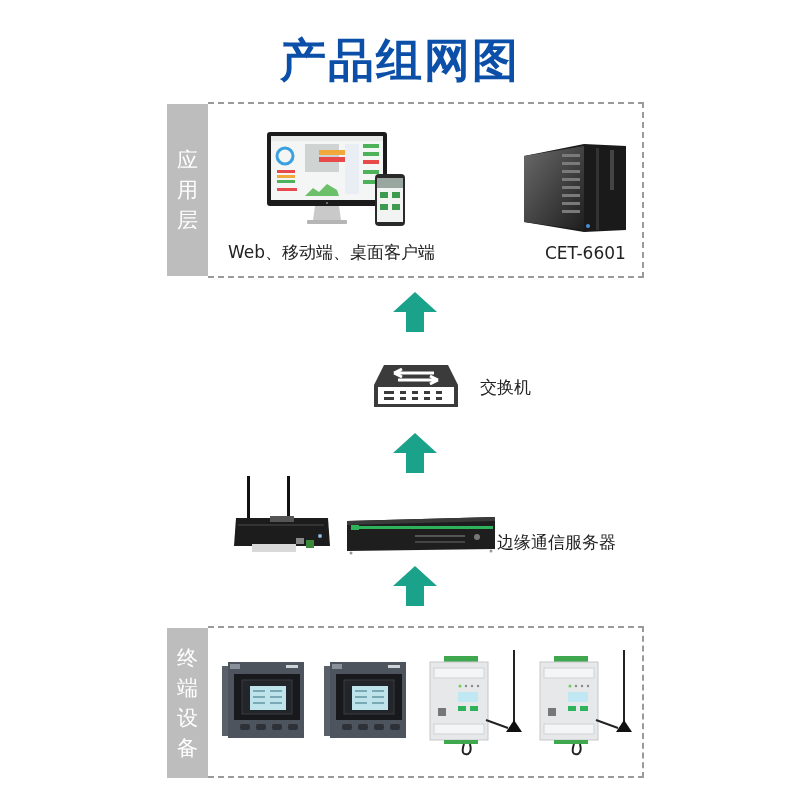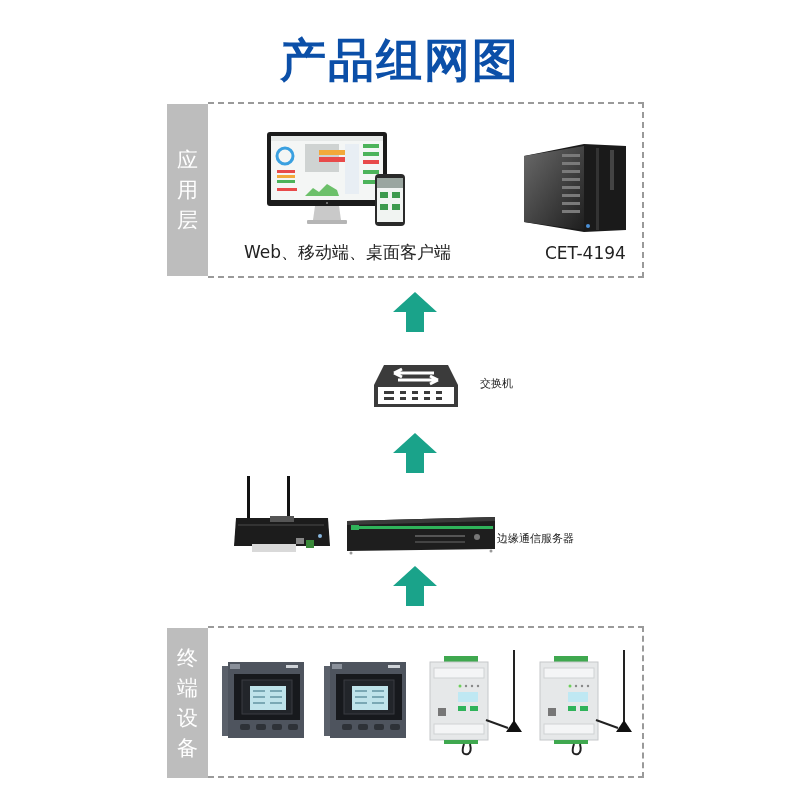--- a/index.html
+++ b/index.html
@@ -7,21 +7,21 @@
   .abs { position:absolute; }
 
   .title { left:0; width:800px; top:30px; text-align:center; font-size:46px; font-weight:bold; color:#0b4fa8; letter-spacing:2px; line-height:60px; }
 
   .layer-box { border:2px dashed #9a9a9a; border-left:none; box-sizing:border-box; }
   .layer-side { background:#bdbdbd; color:#ffffff; display:flex; flex-direction:column; align-items:center; justify-content:center; font-size:21px; line-height:30px; }
 
   .cap { font-size:17px; color:#222; white-space:nowrap; }
 
   .arrow { width:44px; height:40px; }
-  .side-label { font-size:11px; color:#222; white-space:nowrap; }
+  .side-label { font-size:17px; color:#222; white-space:nowrap; }
 </style>
 </head>
 <body>
 
 <div class="abs title">产品组网图</div>
 
 <div class="abs layer-side" style="left:167px; top:104px; width:41px; height:172px;">
   <span>应</span>
   <span>用</span>
   <span>层</span>
@@ -51,21 +51,21 @@
   <path d="M50 76 L74 76 L76 90 L48 90 Z" fill="#c9c9c9"></path>
   <rect x="42" y="90" width="40" height="4" rx="1" fill="#b5b5b5"></rect>
   <rect x="110" y="44" width="30" height="52" rx="4" fill="#2a2a2a"></rect>
   <rect x="112" y="48" width="26" height="44" fill="#f1f4f2"></rect>
   <rect x="112" y="48" width="26" height="10" fill="#9aa6a0"></rect>
   <rect x="115" y="62" width="8" height="6" fill="#3d9a4e"></rect>
   <rect x="127" y="62" width="8" height="6" fill="#3d9a4e"></rect>
   <rect x="115" y="74" width="8" height="6" fill="#3d9a4e"></rect>
   <rect x="127" y="74" width="8" height="6" fill="#3d9a4e"></rect>
 </svg>
-<div class="abs cap" style="left:228px; top:241px;margin-left:16px;">Web、移动端、桌面客户端</div>
+<div class="abs cap" style="left:228px; top:241px;">Web、移动端、桌面客户端</div>
 
 <svg class="abs" style="left:522px; top:138px;" width="104" height="96" viewBox="0 0 104 96">
   <defs>
     <linearGradient id="srvSide" x1="0" y1="0" x2="1" y2="1">
       <stop offset="0" stop-color="#6a6a6a"></stop>
       <stop offset="1" stop-color="#1e1e1e"></stop>
     </linearGradient>
   </defs>
   <path d="M2 18 L62 6 L104 8 L104 92 L62 94 L2 84 Z" fill="#1a1a1a"></path>
   <path d="M2 18 L62 8 L62 92 L2 84 Z" fill="url(#srvSide)"></path>
@@ -76,21 +76,21 @@
       <rect x="40" y="40" width="18" height="3"></rect>
     <rect x="40" y="48" width="18" height="3"></rect>
       <rect x="40" y="56" width="18" height="3"></rect>
     <rect x="40" y="64" width="18" height="3"></rect>
       <rect x="40" y="72" width="18" height="3"></rect>
   </g>
   <rect x="74" y="10" width="3" height="82" fill="#333"></rect>
   <rect x="88" y="12" width="4" height="40" fill="#444"></rect>
   <circle cx="66" cy="88" r="2" fill="#4a8fd6"></circle>
 </svg>
-<div class="abs cap" style="left:545px; top:243px;">CET-4194</div>
+<div class="abs cap" style="left:545px; top:243px;">CET-6601</div>
 
 <svg class="abs arrow" style="left:393px; top:292px;" viewBox="0 0 44 40">
   <path d="M22 0 L44 20 L31 20 L31 40 L13 40 L13 20 L0 20 Z" fill="#1aa38a"></path>
 </svg>
 
 <svg class="abs" style="left:372px; top:363px;" width="88" height="46" viewBox="0 0 88 46">
   <path d="M12 2 L76 2 L86 22 L86 44 L2 44 L2 22 Z" fill="#3b3b3b"></path>
   <rect x="6" y="24" width="76" height="17" fill="#ffffff"></rect>
   <path d="M22 10 L62 10 M22 10 L30 6 M22 10 L30 14" stroke="#fff" stroke-width="3" fill="none"></path>
   <path d="M66 17 L26 17 M66 17 L58 13 M66 17 L58 21" stroke="#fff" stroke-width="3" fill="none"></path>

